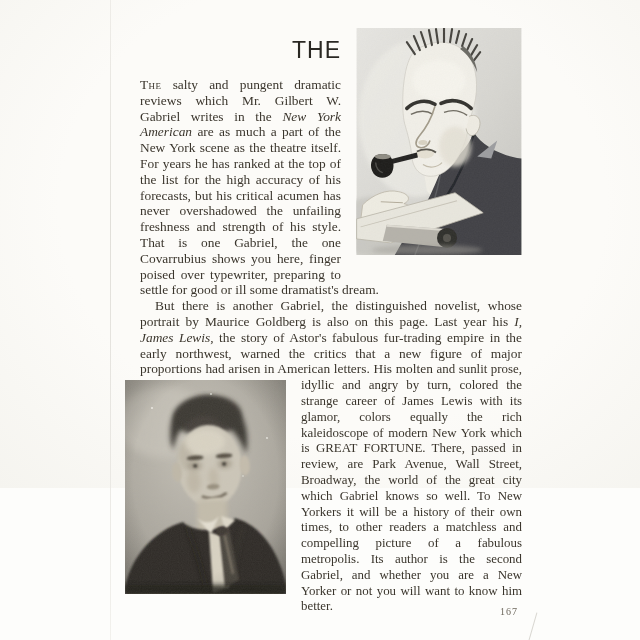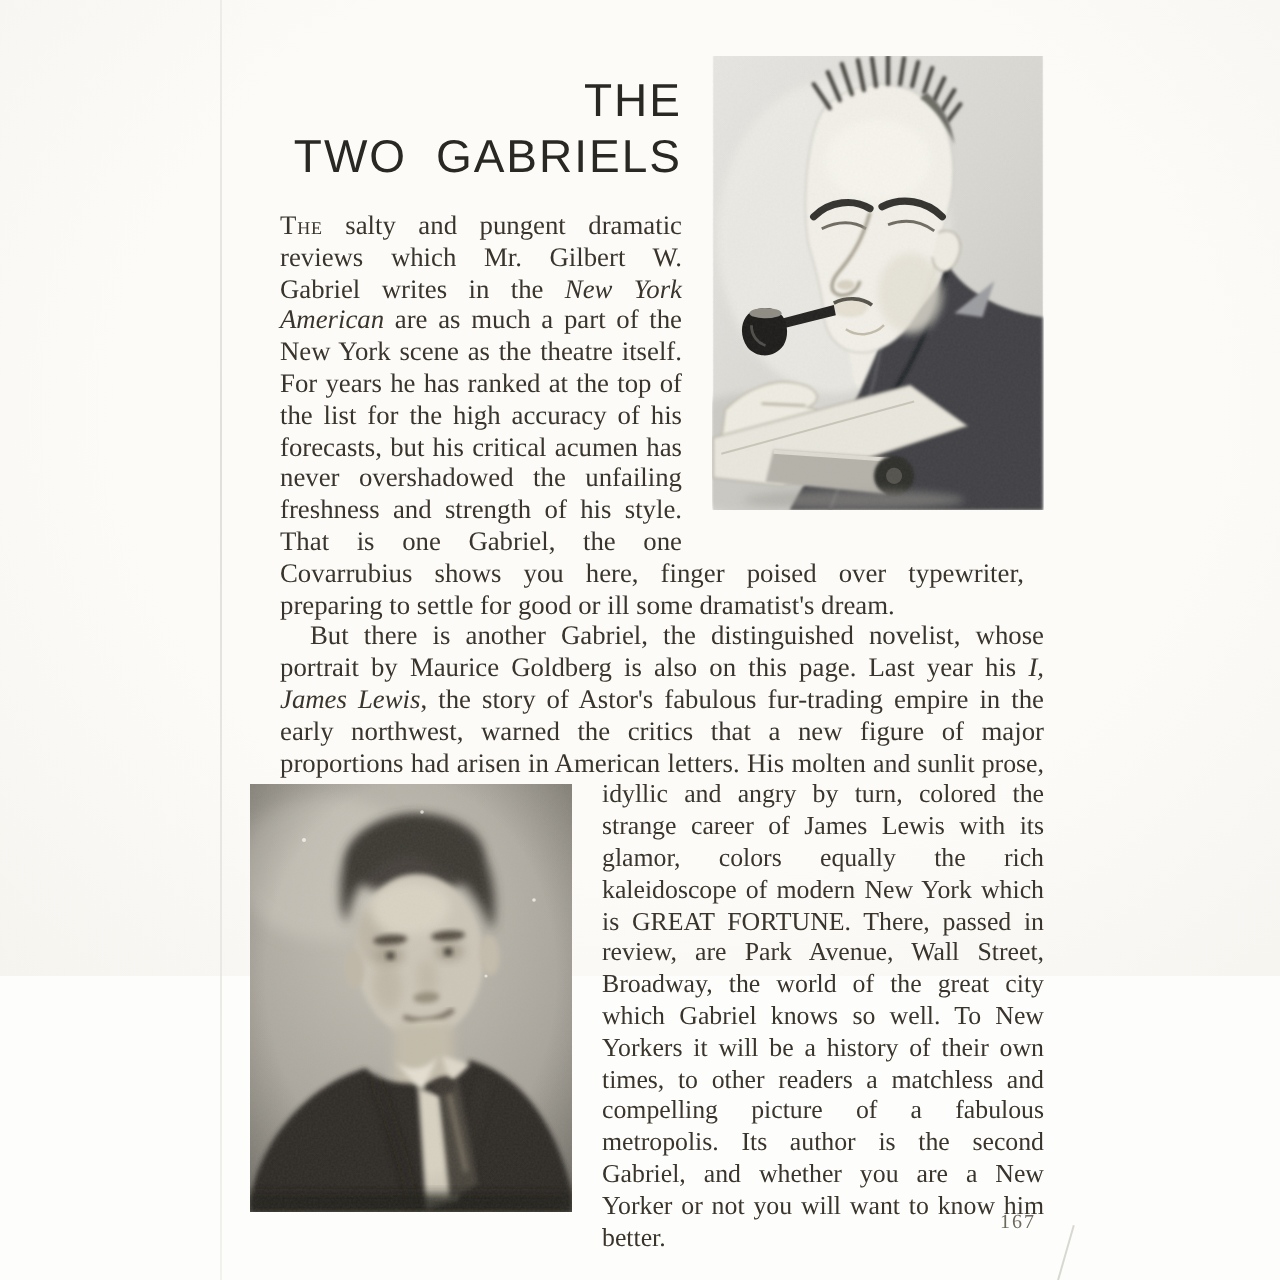--- a/index.html
+++ b/index.html
@@ -103,21 +103,21 @@
         <path d="M4,198 L100,172" stroke="#c9c5b9" stroke-width="1"></path>
         <path d="M30,196 L88,200 L86,218 L26,212 Z" fill="#b5b2aa" filter="url(#cb1)"></path>
         <path d="M30,197 L88,201" stroke="#dedbd2" stroke-width="2"></path>
         <circle cx="90" cy="209" r="10" fill="#2e2d2a" filter="url(#cb1)"></circle>
         <circle cx="90" cy="209" r="4" fill="#54524c"></circle>
         <ellipse cx="70" cy="221" rx="55" ry="5" fill="#a3a099" opacity="0.5" filter="url(#cb2)"></ellipse>
         <rect width="164" height="226" filter="url(#cgrain)" opacity="0.5"></rect>
       </svg>
     </figure>
 
-    <h1 class="title"><span>THE</span><br><span>TWO GABRIELS</span></h1>
+    <h1 class="title"><span>THE</span><br></h1>
 
     <p class="para"><span class="sc">The</span><span> salty and pungent dramatic reviews which Mr. Gilbert W. Gabriel writes in the </span><em>New York American</em><span> are as much a part of the New York scene as the theatre itself. For years he has ranked at the top of the list for the high accuracy of his forecasts, but his critical acumen has never overshadowed the unfailing freshness and strength of his style. That is one Gabriel, the one Covarrubius shows you here, finger poised over typewriter, preparing to settle for good or ill some dramatist's dream.</span></p>
 
     <p class="para para2"><span>But there is another Gabriel, the distinguished novelist, whose portrait by Maurice Goldberg is also on this page. Last year his </span><em>I, James Lewis</em><span>, the story of Astor's fabulous fur-trading empire in the early northwest, warned the critics that a new figure of major proportions had arisen in American letters. His molten </span><span class="fig-photo" role="img">
           <svg viewBox="0 0 161 214" aria-label="Photograph portrait of Gabriel the novelist, in dark suit and tie">
         <defs>
           <radialGradient id="pbg" cx="0.45" cy="0.3" r="0.95">
             <stop offset="0" stop-color="#c5c1b7"></stop>
             <stop offset="0.65" stop-color="#a6a299"></stop>
             <stop offset="1" stop-color="#8d8a82"></stop>

